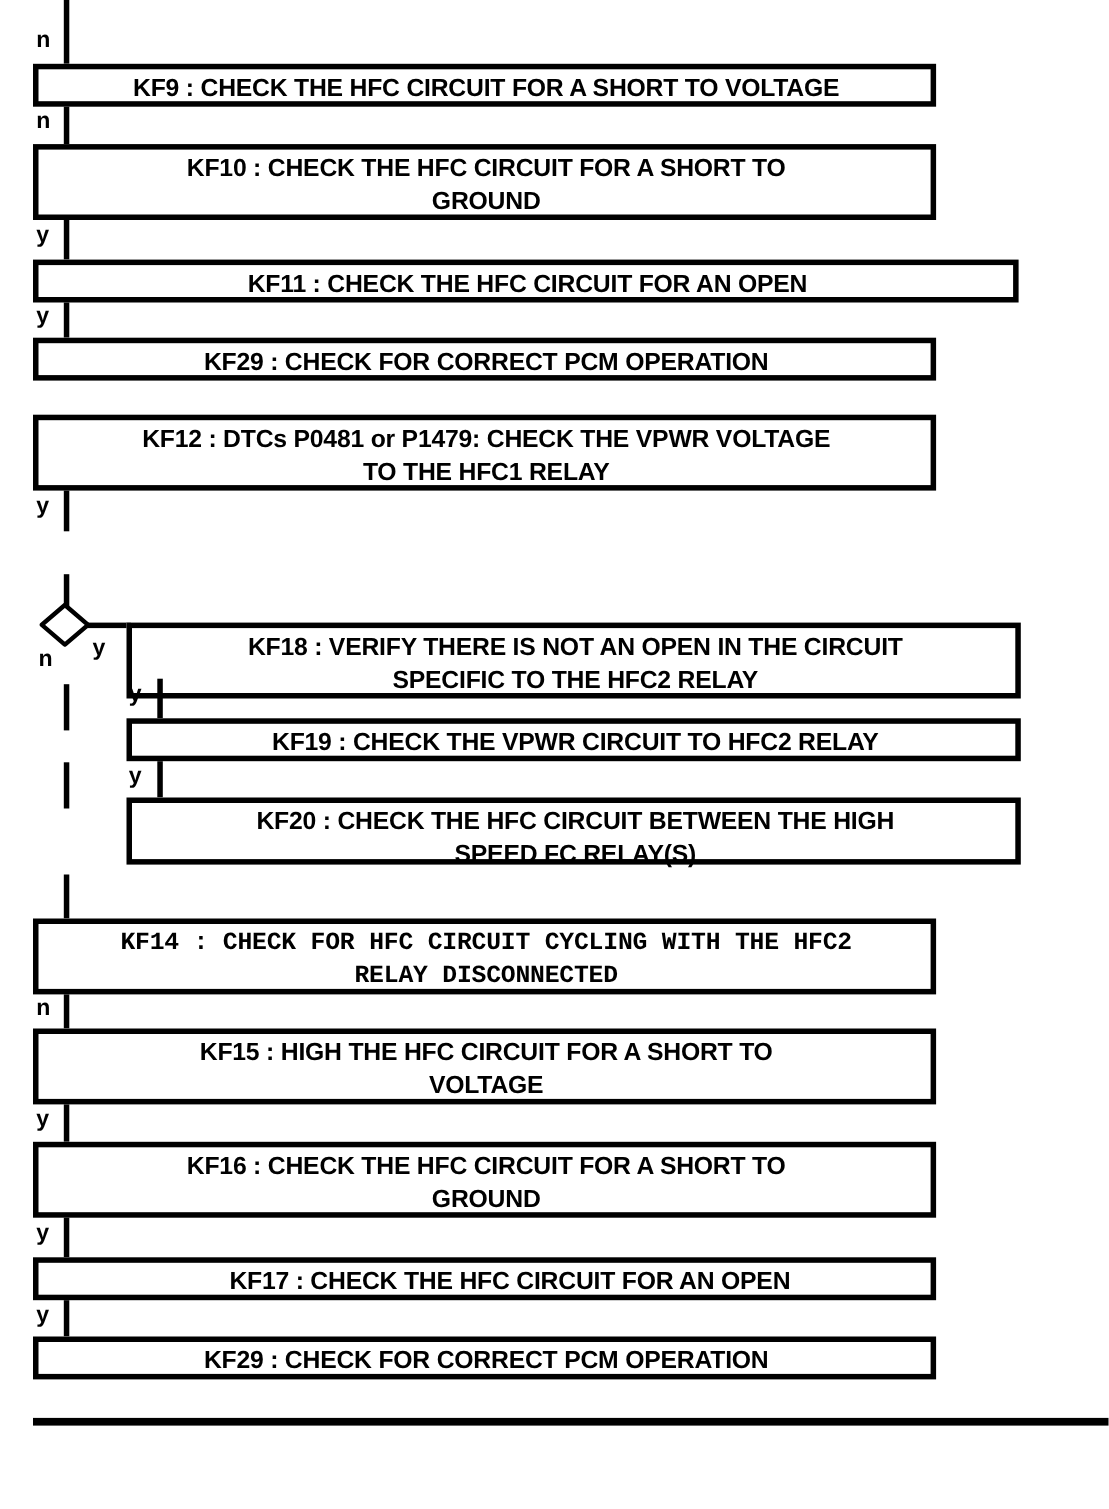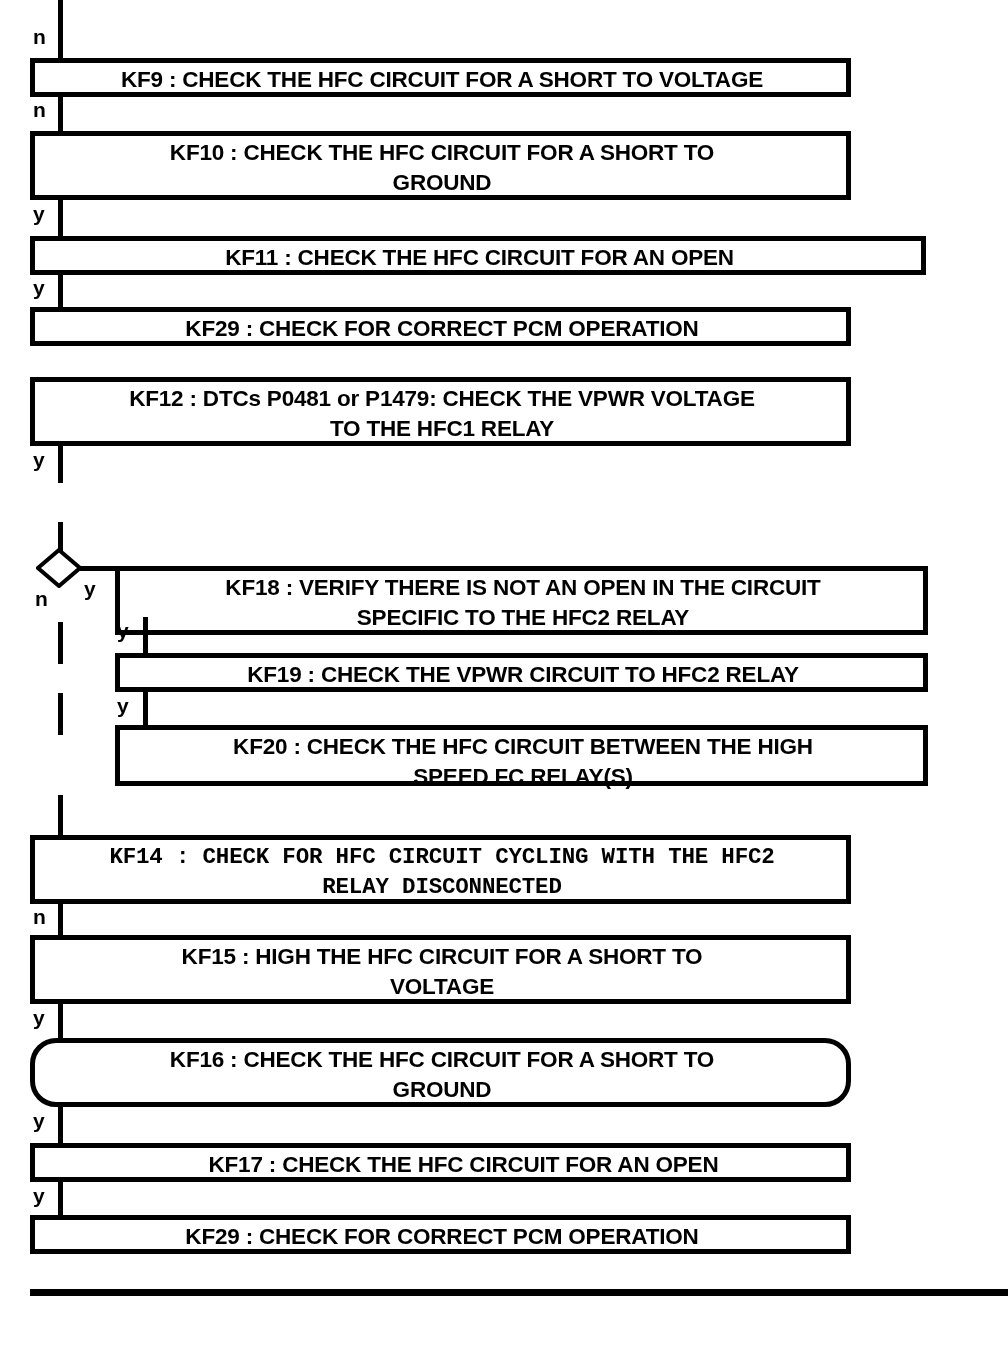--- a/index.html
+++ b/index.html
@@ -131,21 +131,21 @@
 
   <div class="vline" style="left:58px; top:904px; height:31px;"></div>
   <div class="blabel" style="left:33px; top:906px;">n</div>
 
   <div class="node" style="left:30px; top:935px; width:821px; height:69px;">KF15 : HIGH THE HFC CIRCUIT FOR A SHORT TO
 VOLTAGE</div>
 
   <div class="vline" style="left:58px; top:1004px; height:34px;"></div>
   <div class="blabel" style="left:33px; top:1007px;">y</div>
 
-  <div class="node" style="left:30px; top:1038px; width:821px; height:69px;border-radius:26px;">KF16 : CHECK THE HFC CIRCUIT FOR A SHORT TO
+  <div class="node" style="left:30px; top:1038px; width:821px; height:69px;">KF16 : CHECK THE HFC CIRCUIT FOR A SHORT TO
 GROUND</div>
 
   <div class="vline" style="left:58px; top:1107px; height:36px;"></div>
   <div class="blabel" style="left:33px; top:1110px;">y</div>
 
   <div class="node" style="left:30px; top:1143px; width:821px; height:39px;padding-left:46px;">KF17 : CHECK THE HFC CIRCUIT FOR AN OPEN</div>
 
   <div class="vline" style="left:58px; top:1182px; height:33px;"></div>
   <div class="blabel" style="left:33px; top:1185px;">y</div>
 

